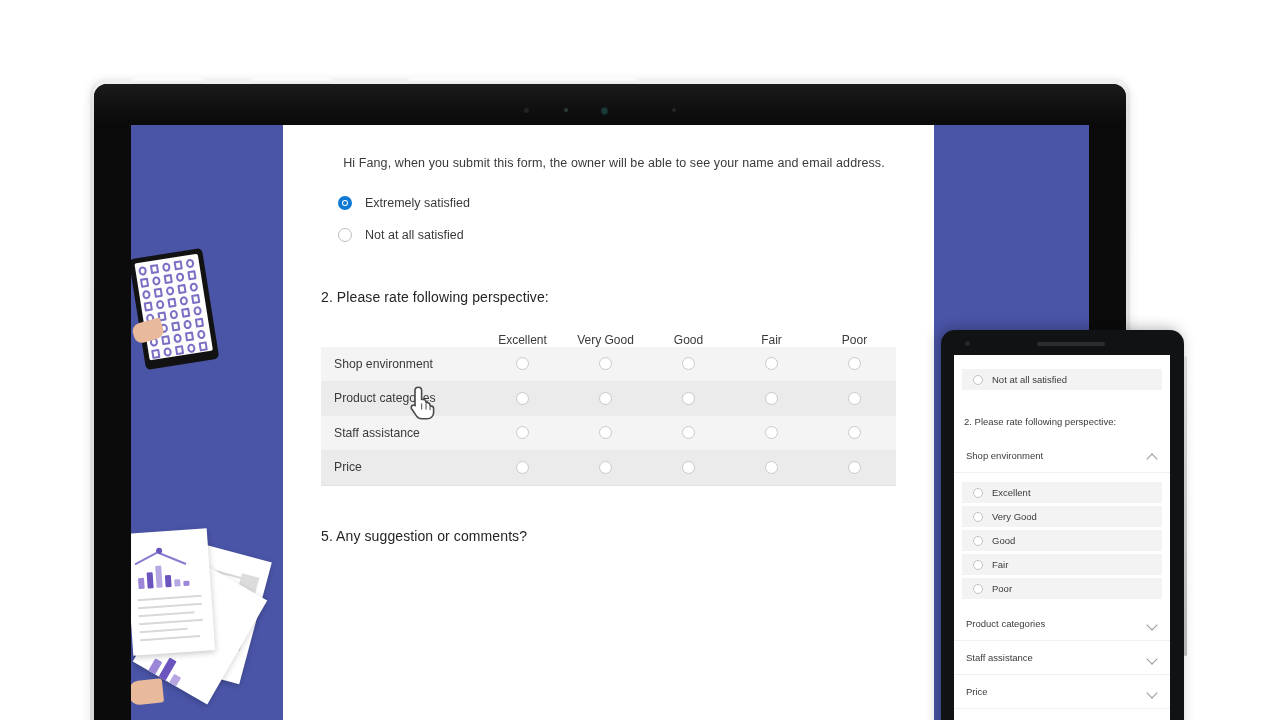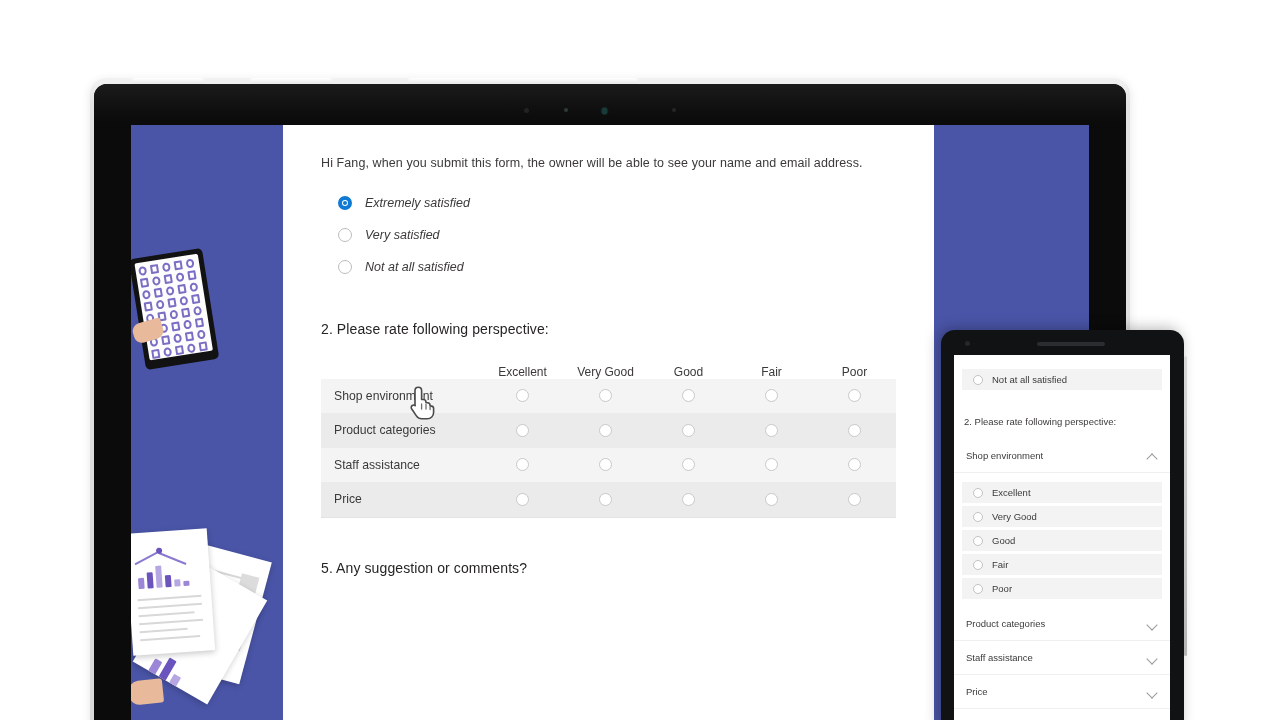--- a/index.html
+++ b/index.html
@@ -120,26 +120,27 @@
   .form-area {
     position: absolute; left: 152px; top: 0; width: 651px; height: 611px;
     background: #ffffff;
     color: #323130;
   }
   .form-inner { position: absolute; left: 38px; top: 30px; width: 586px; }
 
   .greeting {
     font-size: 12.5px; color: #3b3a39; line-height: 1.4;
     letter-spacing: .1px;
+    text-align: center;
   }
   .q-title {
     font-size: 14px; color: #262523; margin-top: 31px;
     letter-spacing: .1px;
   }
-  .options { margin-top: 14px; font-style: italic; }
+  .options { margin-top: 14px; }
   .opt { display: flex; align-items: center; height: 32px; padding-left: 17px; }
   .radio {
     width: 14px; height: 14px; border-radius: 50%;
     border: 1.2px solid #bdbdbd; background: #fff;
     flex: 0 0 auto;
   }
   .radio.checked {
     border: 4px solid #0f7ad4; background: #ffffff;
     box-shadow: inset 0 0 0 2.2px #ffffff;
     position: relative;
@@ -347,24 +348,20 @@
             <div class="greeting">Hi Fang, when you submit this form, the owner will be able to see your name and email address.</div>
 
 
             <div class="options" id="q1-options">
                 <div class="opt">
                   <div class="radio checked"></div>
                   <div class="opt-label">Extremely satisfied</div>
                 </div>
                 <div class="opt">
                   <div class="radio"></div>
-                  <div class="opt-label">Very satisfied</div>
-                </div>
-                <div class="opt">
-                  <div class="radio"></div>
                   <div class="opt-label">Not at all satisfied</div>
                 </div>
               </div>
 
             <div class="q2-title">2. Please rate following perspective:</div>
 
             <div class="matrix">
               <div class="mx-head" id="mx-head">
                 <div class="mx-rowlabel"></div>
               <div class="mx-cell">Excellent</div>

